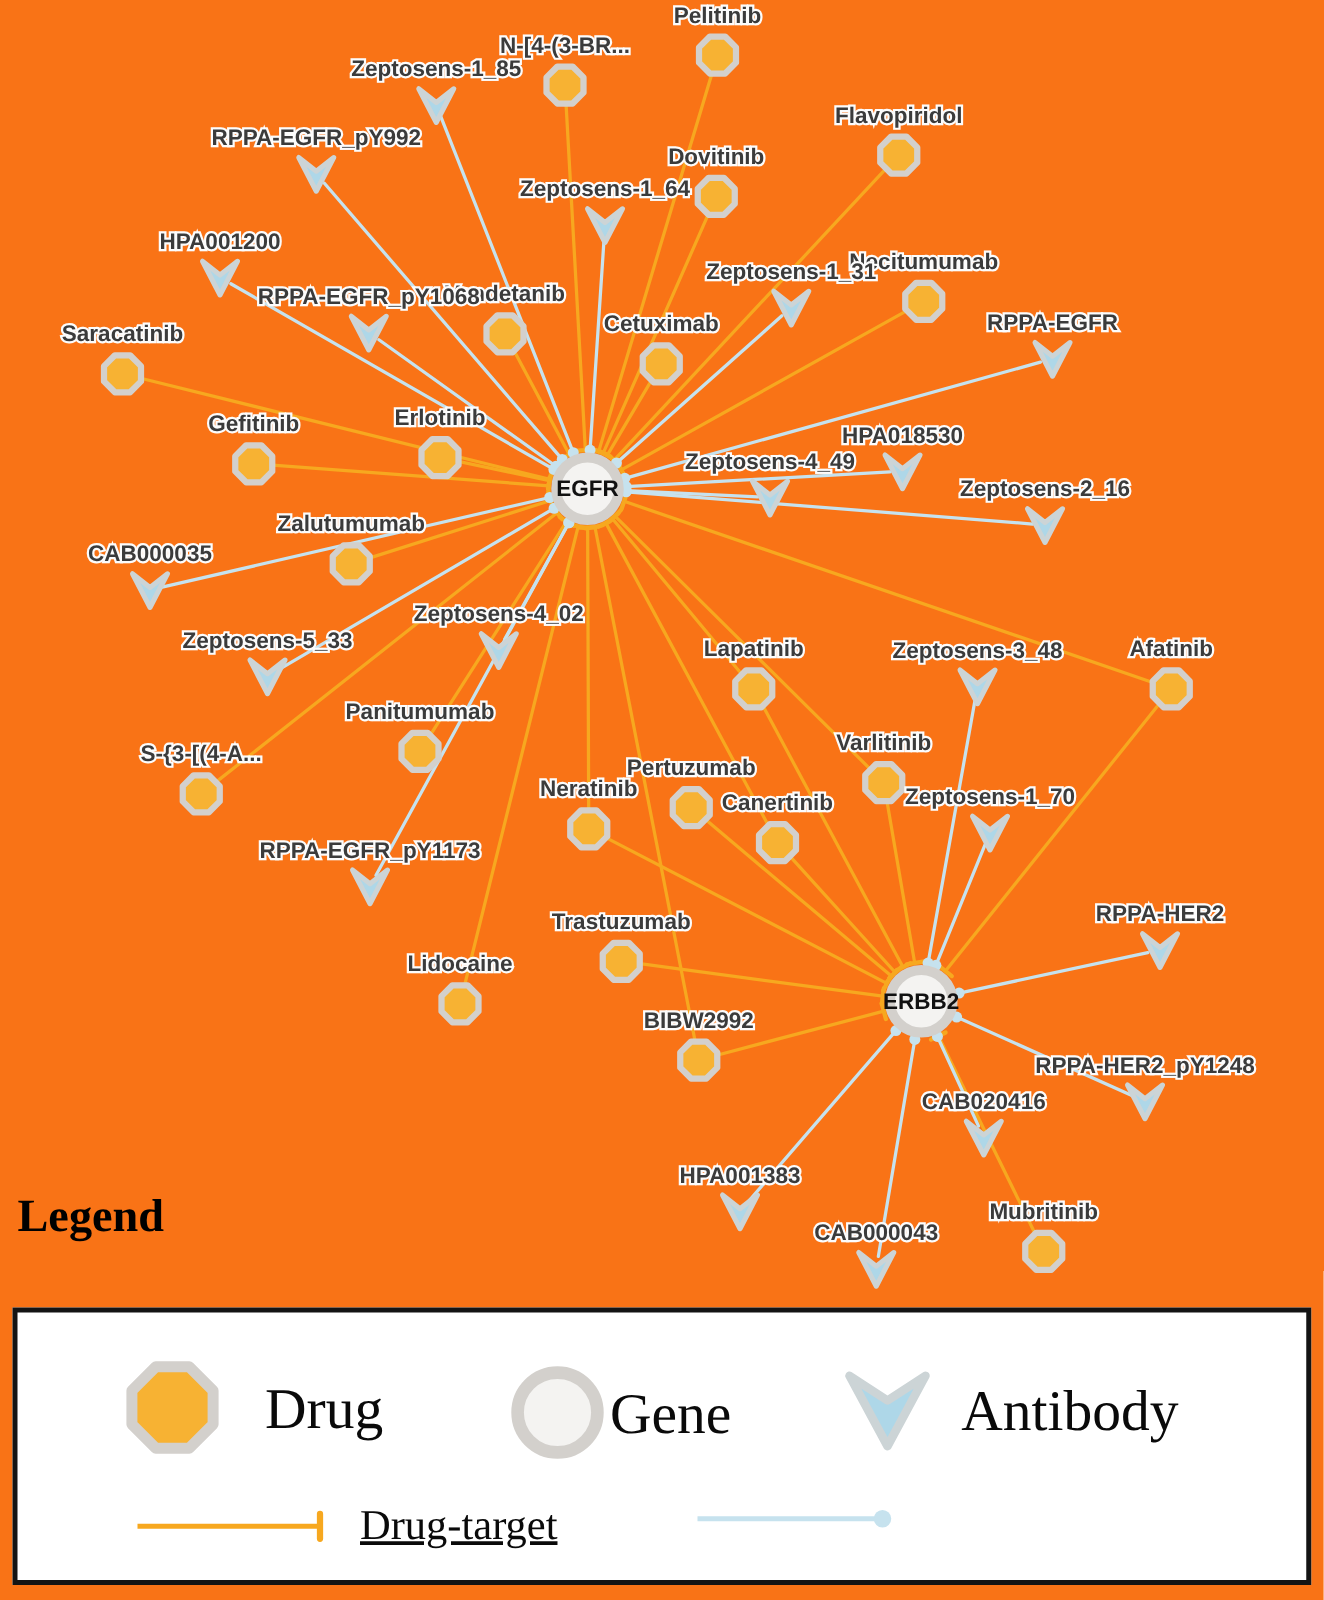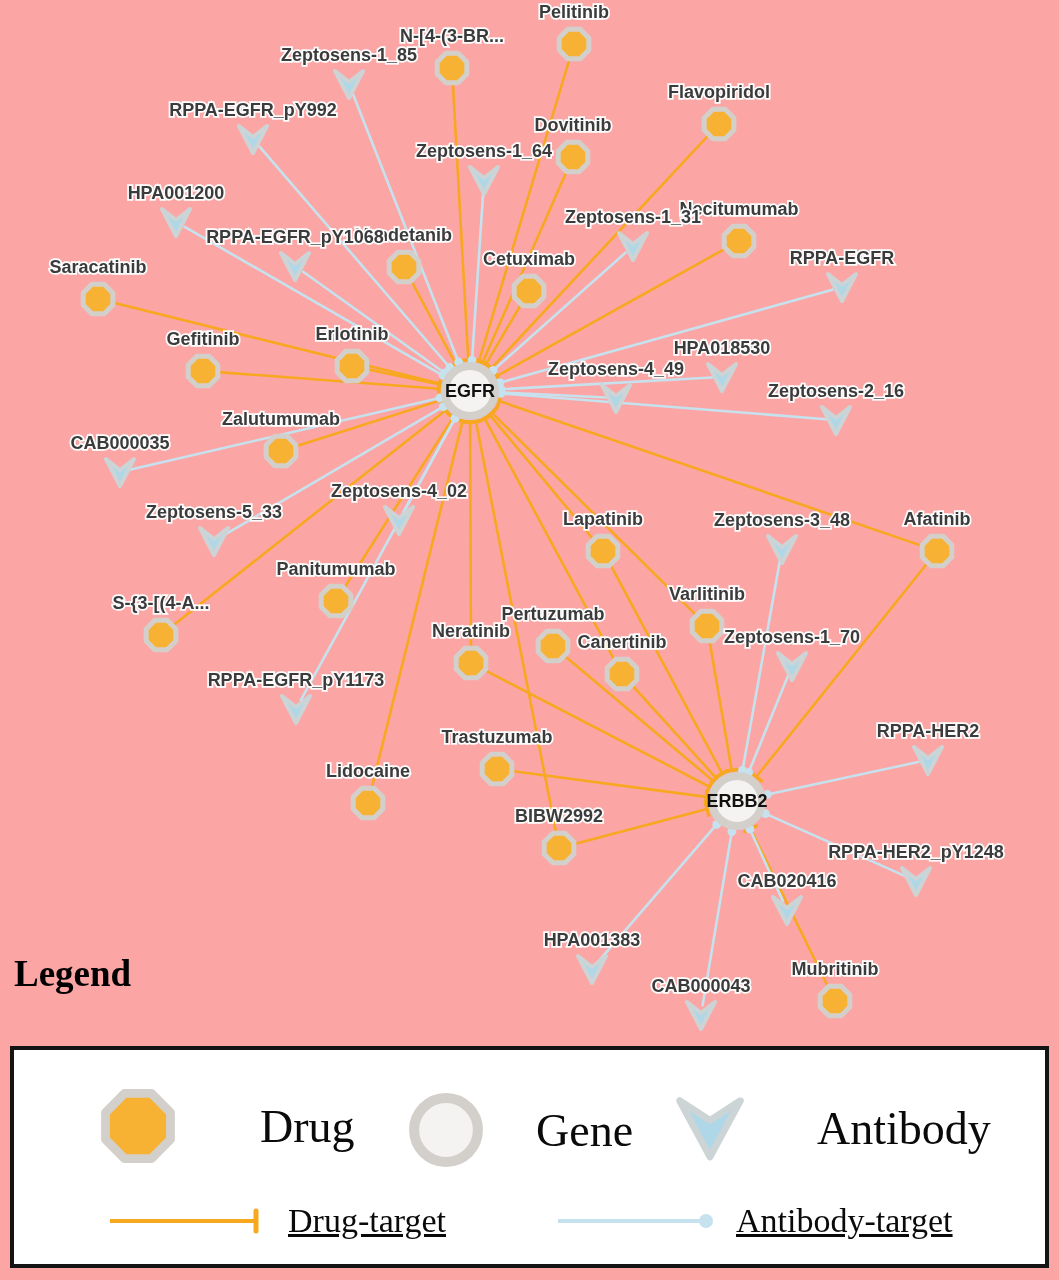--- a/index.html
+++ b/index.html
@@ -1,26 +1,26 @@
 <!DOCTYPE html>
 <html><head>
 <meta charset="utf-8">
 <style>
   html,body{margin:0;padding:0;background:#fff;}
-  .stage{position:relative;width:1059px;height:1280px;background:#fca5a5;overflow:hidden;
+  .stage{position:relative;width:1059px;height:1280px;background:#f97316;overflow:hidden;
          font-family:"Liberation Sans",sans-serif;}
   #network-svg{position:absolute;left:0;top:0;}
   .node-label{font:bold 18px "Liberation Sans",sans-serif;fill:#3b3b3b;
               stroke:#fcfcfc;stroke-width:3.5px;paint-order:stroke;text-anchor:middle;}
   .gene-label{font:bold 18px "Liberation Sans",sans-serif;fill:#111;text-anchor:middle;}
   .legend-title{position:absolute;left:14px;top:952px;font:bold 37px "Liberation Serif",serif;color:#000;}
   .legend-box{position:absolute;left:10px;top:1046px;width:1031px;height:214px;
               border:4px solid #141414;background:#fff;}
   .lg-item{position:absolute;display:flex;align-items:center;}
-  .lg-big{font:400 46px "Liberation Serif",serif;color:#0a0a0a;white-space:nowrap;margin-left:48px;}
+  .lg-big{font:400 46px "Liberation Serif",serif;color:#0a0a0a;white-space:nowrap;}
   .lg-small{font:400 34px "Liberation Serif",serif;color:#0a0a0a;white-space:nowrap;text-decoration:underline;}
   #lg-drug{left:80px;top:32px;gap:30px;}
   #lg-gene{left:390px;top:38px;}
   #lg-antibody{left:655px;top:40px;gap:18px;}
   #lg-dt{left:92px;top:152px;gap:14px;}
   #lg-at{left:540px;top:152px;gap:14px;}
 </style>
 </head>
 <body>
 
@@ -260,17 +260,16 @@
         <line x1="150" y1="3" x2="150" y2="23" stroke="#f7a81f" stroke-width="5" stroke-linecap="round"></line>
       </svg>
       <span class="lg-small">Drug-target</span>
     </div>
 
     <div class="lg-item" id="lg-at">
       <svg width="168" height="26" viewBox="0 0 168 26">
         <line x1="4" y1="13" x2="148" y2="13" stroke="#c6e2ee" stroke-width="4"></line>
         <circle cx="152" cy="13" r="7" fill="#c6e2ee"></circle>
       </svg>
-      <span class="lg-small">Antibody-target</span>
     </div>
 
   </div>
 </div>
 
 </body></html>

